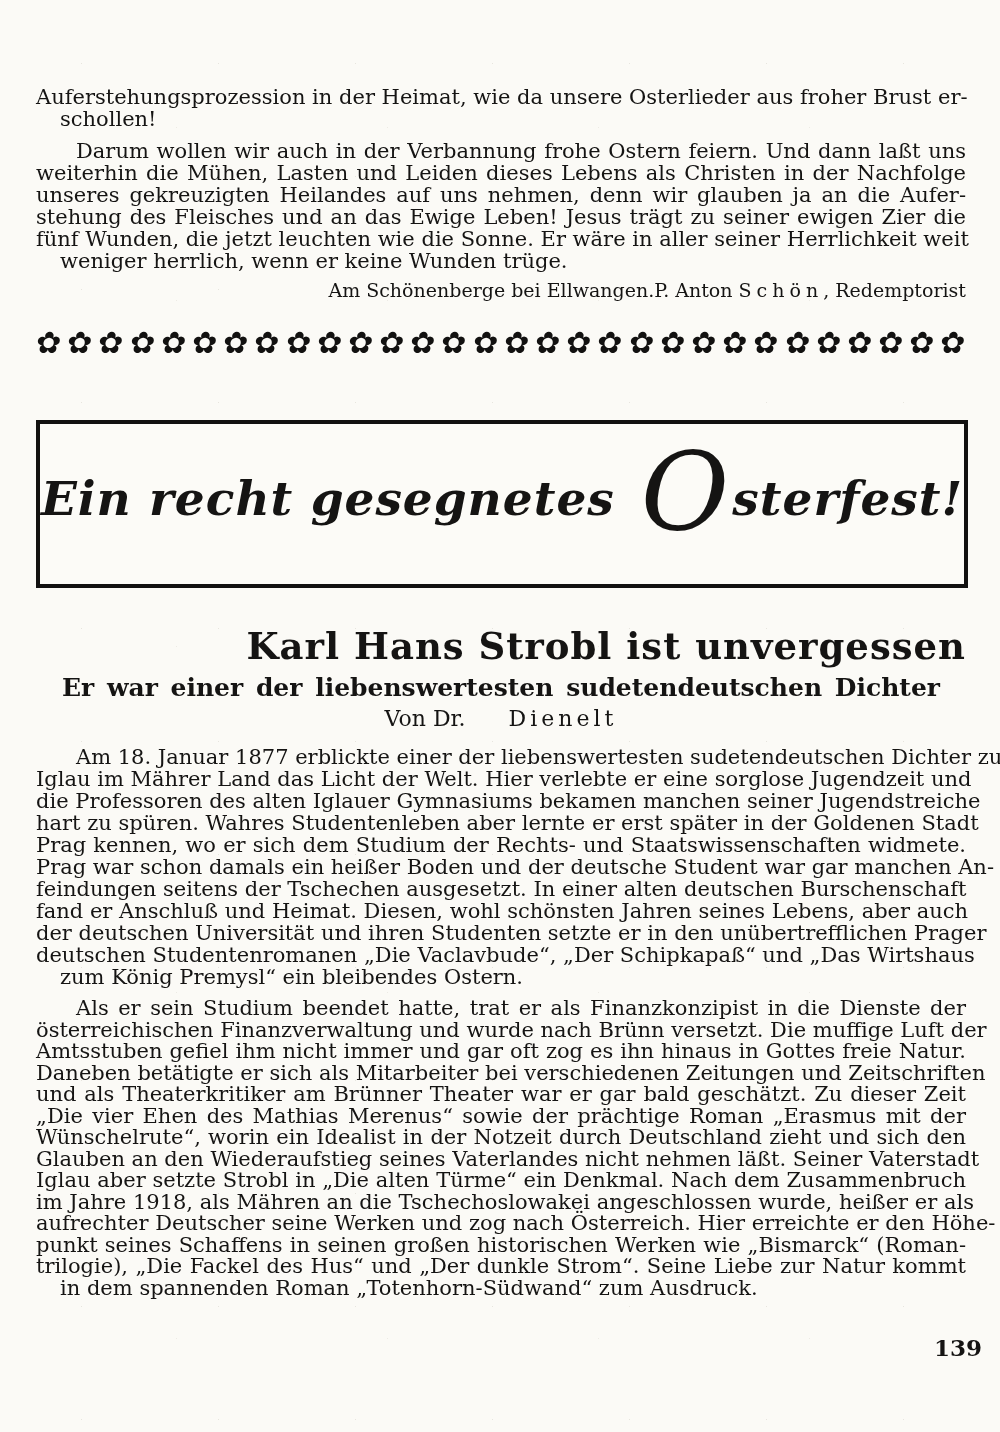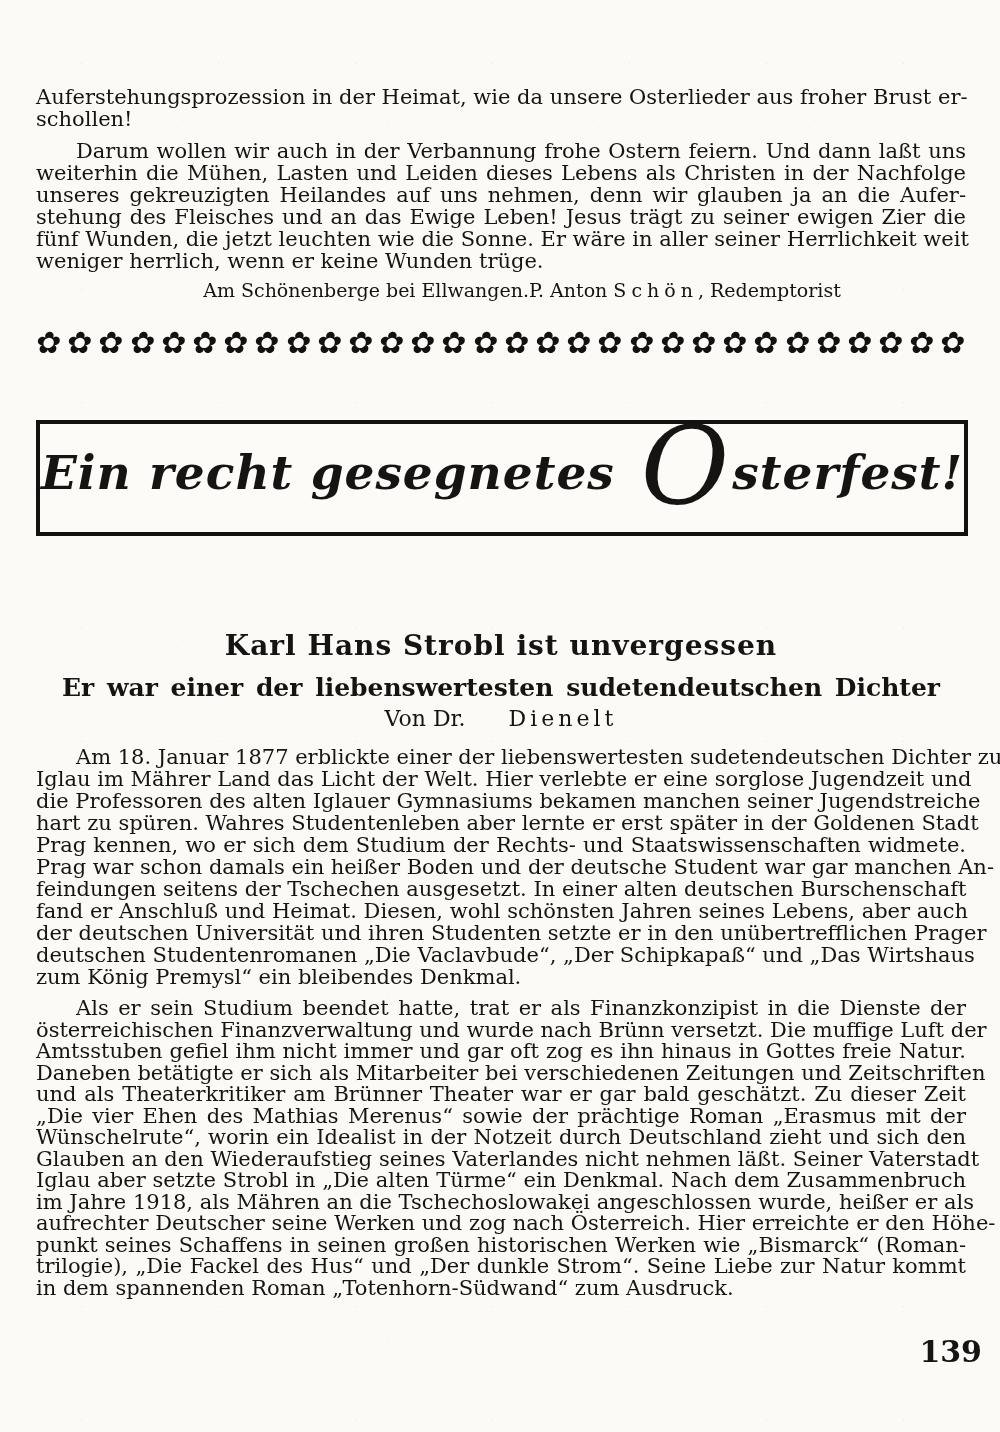--- a/index.html
+++ b/index.html
@@ -22,26 +22,27 @@
     line-height: 22px;
   }
   .jline {
     text-align: justify;
     text-align-last: justify;
     white-space: nowrap;
   }
   .jline.last {
     text-align-last: left;
     white-space: normal;
+    margin-left: 24px;
   }
   .jline.indent { text-indent: 40px; }
 
   .signature {
     display: flex;
-    justify-content: center;
+    justify-content: flex-end;
     font-size: 19px;
     line-height: 22px;
   }
   .sig-left { padding-left: 42px; }
   .spaced-name { letter-spacing: 5px; }
 
   .ornament-row {
     display: flex;
     justify-content: space-between;
     font-family: "DejaVu Sans", sans-serif;
@@ -49,21 +50,21 @@
     line-height: 34px;
     color: #121110;
   }
   .ornament-row span { transform: skewX(-6deg); }
 
   .banner-box {
     position: absolute;
     left: 36px;
     width: 932px;
     top: 420px;
-    height: 116px;
+    height: 168px;
     border: 4px solid #121110;
     box-sizing: border-box;
     background: #fcfbf7;
     display: flex;
     align-items: center;
     justify-content: center;
   }
   .banner-inner {
     display: flex;
     align-items: baseline;
@@ -76,22 +77,22 @@
   }
   .banner-initial {
     font-size: 108px;
     font-weight: normal;
     line-height: 0;
     margin: 0 2px 0 26px;
     position: relative;
     top: 14px;
   }
   .article-title {
-    text-align: center;
-    font-size: 28px;
+    text-align: right;
+    font-size: 37px;
     font-weight: bold;
     letter-spacing: 1px;
     line-height: 36px;
   }
   .article-subtitle {
     text-align: center;
     font-size: 25px;
     font-weight: bold;
     line-height: 26px;
     word-spacing: 4px;
@@ -102,21 +103,21 @@
     line-height: 26px;
   }
   .article-byline .spaced-name { letter-spacing: 4px; margin-left: 36px; }
 
   .p2 { line-height: 21.5px; }
 
   .page-number {
     position: absolute;
     top: 1334px;
     right: 18px;
-    font-size: 30px;
+    font-size: 23px;
     font-weight: bold;
     text-align: right;
   }
   
   .speckle {
     position: absolute; inset: 0;
     background-image:
       radial-gradient(#d8d5cc 0.6px, transparent 0.7px),
       radial-gradient(#e3e0d8 0.5px, transparent 0.6px);
     background-size: 137px 113px, 211px 173px;
@@ -204,21 +205,21 @@
     <div class="jline indent">Am 18. Januar 1877 erblickte einer der liebenswertesten sudetendeutschen Dichter zu</div>
     <div class="jline">Iglau im Mährer Land das Licht der Welt. Hier verlebte er eine sorglose Jugendzeit und</div>
     <div class="jline">die Professoren des alten Iglauer Gymnasiums bekamen manchen seiner Jugendstreiche</div>
     <div class="jline">hart zu spüren. Wahres Studentenleben aber lernte er erst später in der Goldenen Stadt</div>
     <div class="jline">Prag kennen, wo er sich dem Studium der Rechts- und Staatswissenschaften widmete.</div>
     <div class="jline">Prag war schon damals ein heißer Boden und der deutsche Student war gar manchen An-</div>
     <div class="jline">feindungen seitens der Tschechen ausgesetzt. In einer alten deutschen Burschenschaft</div>
     <div class="jline">fand er Anschluß und Heimat. Diesen, wohl schönsten Jahren seines Lebens, aber auch</div>
     <div class="jline">der deutschen Universität und ihren Studenten setzte er in den unübertrefflichen Prager</div>
     <div class="jline">deutschen Studentenromanen „Die Vaclavbude“, „Der Schipkapaß“ und „Das Wirtshaus</div>
-    <div class="jline last">zum König Premysl“ ein bleibendes Denkmal.</div>
+    <div class="jline last">zum König Premysl“ ein bleibendes Ostern.</div>
   </div>
 
 <div class="block bodytext p2" style="top:998px">
     <div class="jline indent">Als er sein Studium beendet hatte, trat er als Finanzkonzipist in die Dienste der</div>
     <div class="jline">österreichischen Finanzverwaltung und wurde nach Brünn versetzt. Die muffige Luft der</div>
     <div class="jline">Amtsstuben gefiel ihm nicht immer und gar oft zog es ihn hinaus in Gottes freie Natur.</div>
     <div class="jline">Daneben betätigte er sich als Mitarbeiter bei verschiedenen Zeitungen und Zeitschriften</div>
     <div class="jline">und als Theaterkritiker am Brünner Theater war er gar bald geschätzt. Zu dieser Zeit</div>
     <div class="jline">„Die vier Ehen des Mathias Merenus“ sowie der prächtige Roman „Erasmus mit der</div>
     <div class="jline">Wünschelrute“, worin ein Idealist in der Notzeit durch Deutschland zieht und sich den</div>

